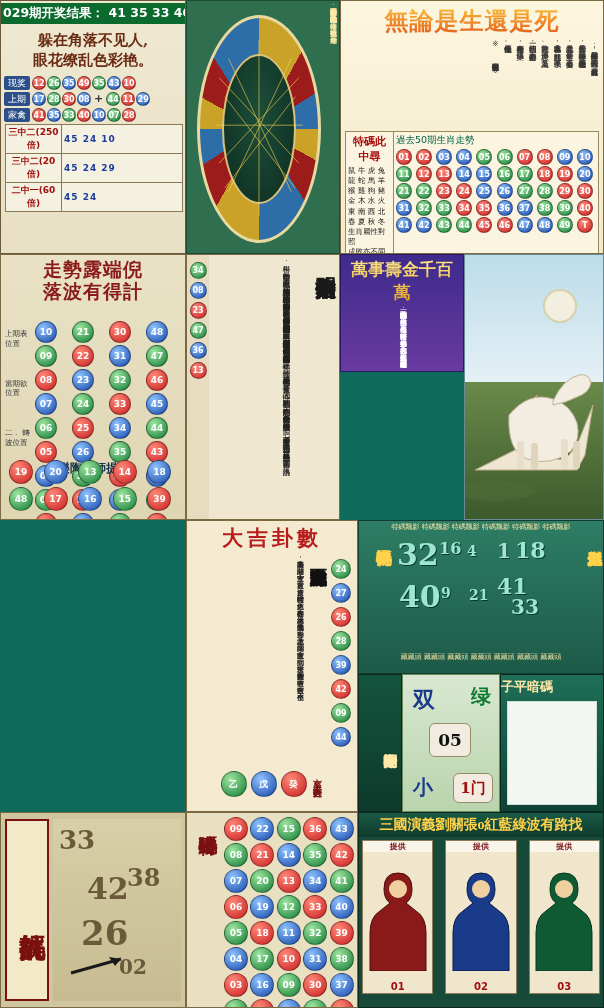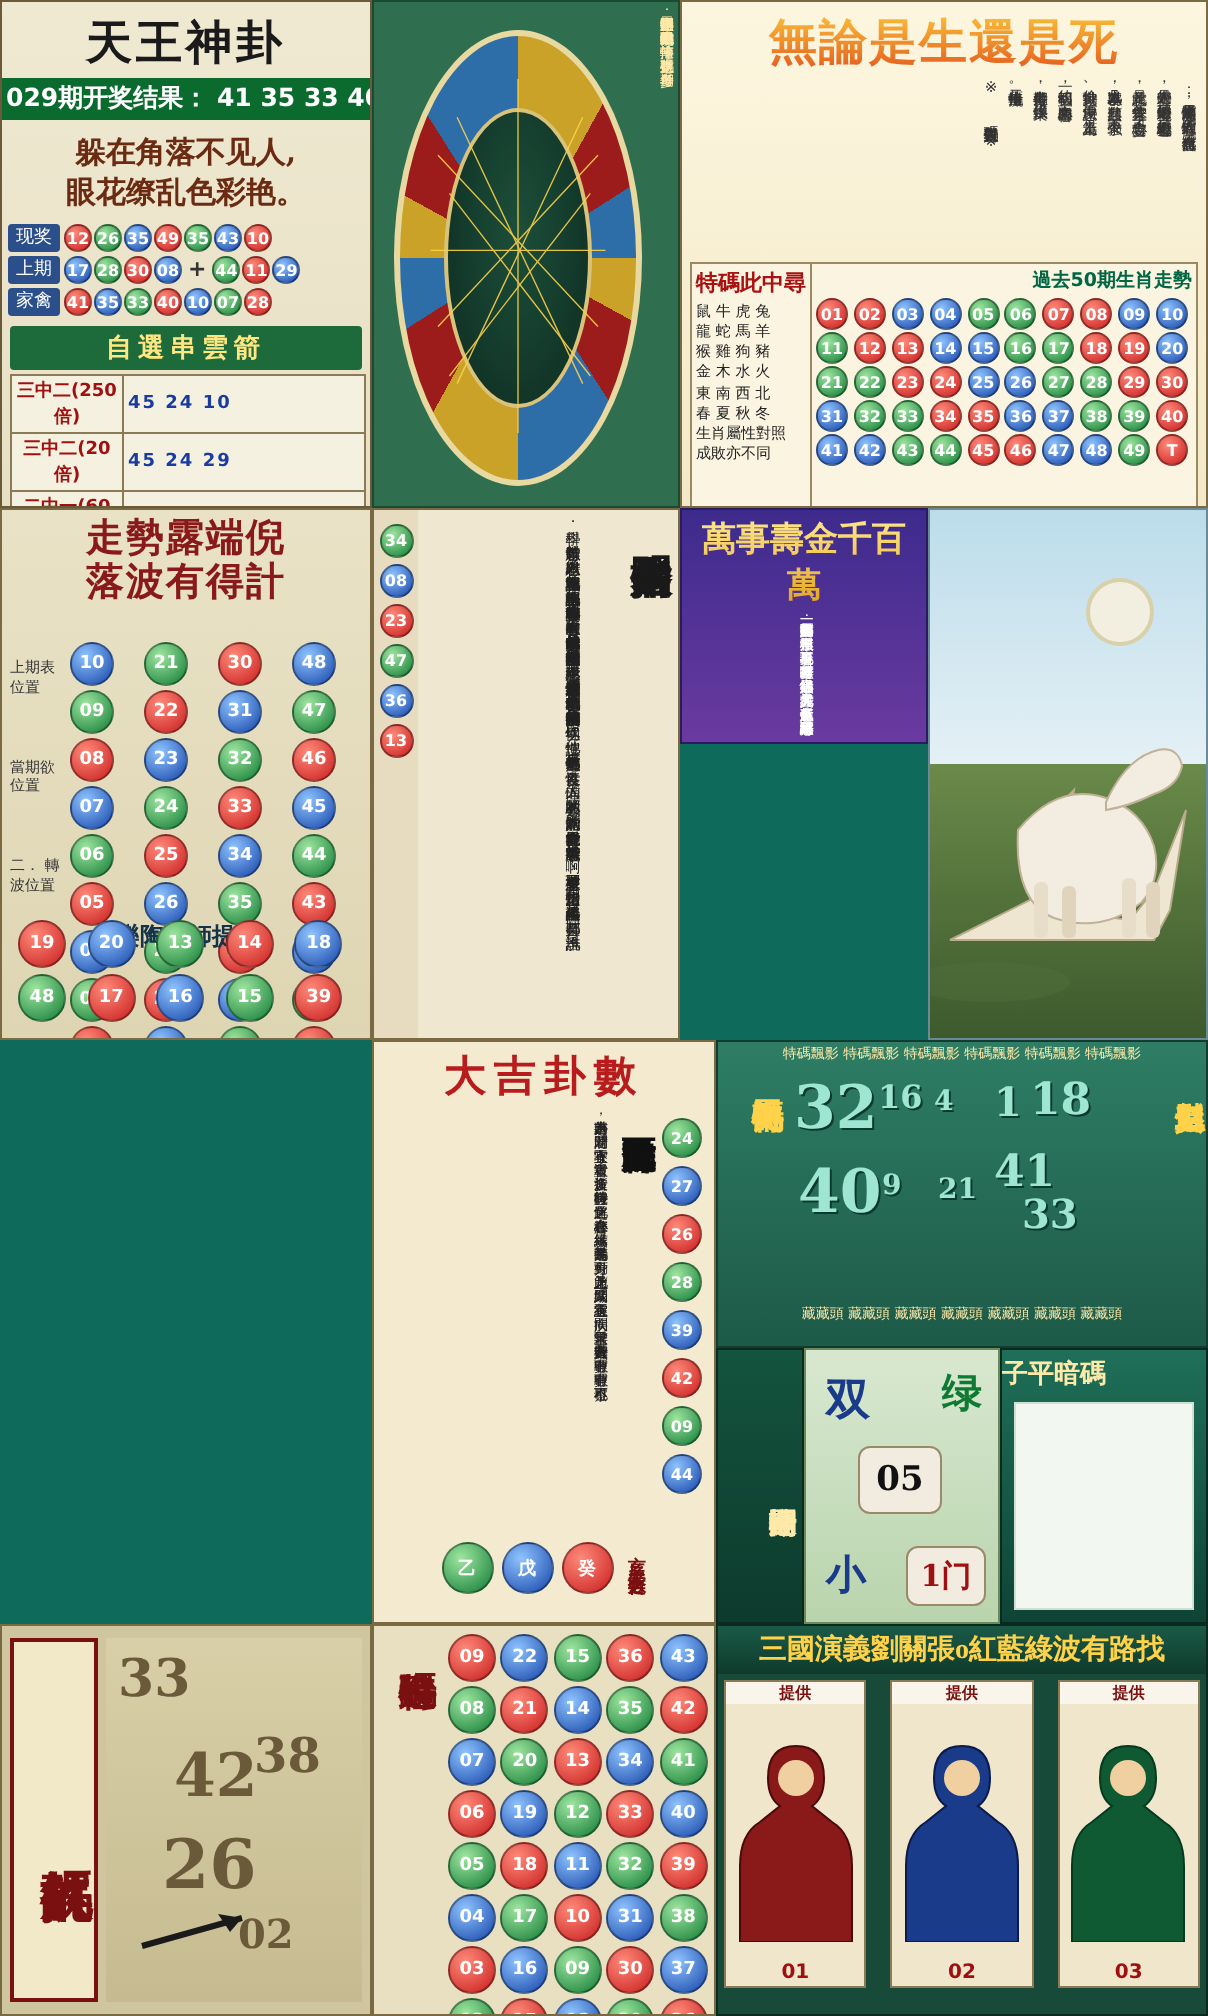--- a/index.html
+++ b/index.html
@@ -112,26 +112,26 @@
     gap:3px; padding:2px 4px; height:94px;
   }
   #zodiac-cols .zc {
     writing-mode:vertical-rl; text-orientation:upright; font-size:7.5px;
     line-height:1.25; color:#333; height:90px;
   }
   #tema-box {
     margin:0 4px; border:1px solid #9a8a60; height:145px; background:#faf4e0;
     display:flex;
   }
-  #tema-left { width:60px; border-right:1px solid #9a8a60; padding:2px; }
+  #tema-left { width:48px; border-right:1px solid #9a8a60; padding:2px; }
   #tema-left .t { font-size:11px; font-weight:bold; color:#a11; text-align:center;
     font-family:"DejaVu Serif","Liberation Serif",serif; }
   #tema-left .rows { font-size:7.5px; line-height:1.35; color:#222; margin-top:2px; }
   #tema-right { flex:1; padding:2px; }
-  #tema-right .t { font-size:9.5px; font-weight:bold; color:#064; text-align:right; }
+  #tema-right .t { font-size:9.5px; font-weight:normal; color:#064; text-align:left; }
   #tema-grid { display:grid; grid-template-columns:repeat(10,1fr); gap:1px; margin-top:2px; }
   #tema-grid .ball { width:16px; height:16px; font-size:8px; }
 
   
   #mingren {
     left:186px; top:254px; width:154px; height:266px;
     background:#efe7cf; border:1px solid #7a6a44; display:flex;
   }
   #mingren-right {
     width:46px; writing-mode:vertical-rl; text-orientation:upright;
@@ -335,21 +335,20 @@
     width:58px; height:108px; }
   .sg-card .num { position:absolute; bottom:1px; left:0; right:0; text-align:center;
     font-size:10px; font-weight:bold; color:#a01010; }
 </style>
 </head>
 <body>
 
 <div class="page">
 
   <div class="panel" id="top-left">
-    <div id="brush-title">天王神卦</div>
     <div id="result-line">029期开奖结果： 41 35 33 40 10 07 T 28</div>
     <div id="couplet">
       <div>躲在角落不见人,</div>
       <div>眼花缭乱色彩艳。</div>
     </div>
     <div id="mini-rows">
         <div class="minirow">
           <div class="lab">现奖</div>
           <div class="nums">
             <div class="ball red">12</div>
@@ -380,21 +379,20 @@
             <div class="ball red">41</div>
             <div class="ball blue">35</div>
             <div class="ball green">33</div>
             <div class="ball red">40</div>
             <div class="ball blue">10</div>
             <div class="ball green">07</div>
             <div class="ball red">28</div>
           </div>
         </div>
       </div>
-    <div id="zixuan-title">自選串雲箭</div>
     <table id="zixuan-table">
         <tbody id="zixuan-body">
           <tr>
             <td class="k">三中二(250倍)</td>
             <td class="v">45 24 10</td>
           </tr>
           <tr>
             <td class="k">三中二(20倍)</td>
             <td class="v">45 24 29</td>
           </tr>

